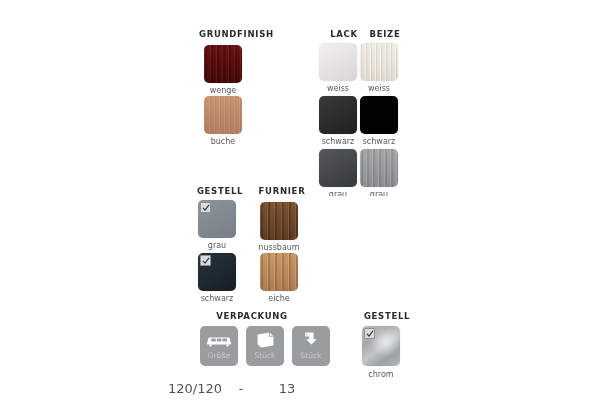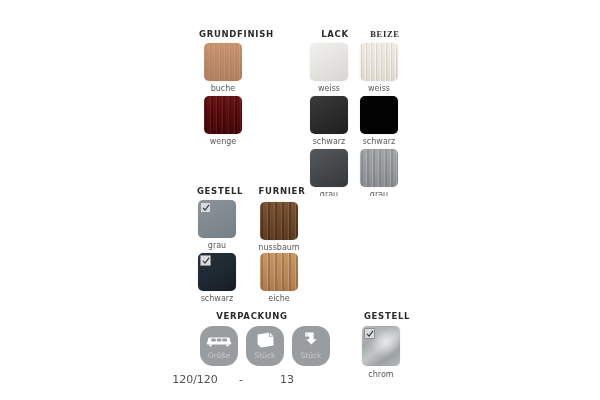--- a/index.html
+++ b/index.html
@@ -111,63 +111,63 @@
       linear-gradient(180deg,#7d5432 0%,#6d472a 50%,#5d3c22 100%);
   }
   .m-chrom{
     background:
       radial-gradient(circle at 62% 38%, rgba(255,255,255,.62) 0%, rgba(255,255,255,0) 46%),
       linear-gradient(142deg,#b9bcbd 0%,#a6aaac 30%,#c3c6c7 52%,#9ba0a2 74%,#b5b9ba 100%);
   }
 
   
   .tile{
-    width:38px;height:40px;border-radius:13px;
+    width:38px;height:40px;border-radius:5px;
     background:#9a9da0;
     position:relative;overflow:hidden;
     display:flex;flex-direction:column;
     align-items:center;justify-content:flex-start;margin-left:48px;
   }
   .tile-art{
     height:25px;width:100%;
     display:flex;align-items:center;justify-content:center;
     padding-top:3px;box-sizing:border-box;
   }
   .tile-cap{
     font-size:7.5px;color:#c9ccce;line-height:9px;
     text-align:center;width:100%;white-space:nowrap;
   }
   .tile-val{
-    font-size:11px;color:#4e5255;line-height:11px;
-    margin-top:8px;text-align:center;white-space:nowrap;
+    font-size:13px;color:#4e5255;line-height:11px;
+    margin-top:17px;text-align:center;white-space:nowrap;
   }
 </style>
 </head>
 <body>
 
 <div class="board">
 
   <div class="group" style="left:193px;top:28px;">
     <div class="grp-head" style="width:60px;">GRUNDFINISH</div>
     <div class="col" style="width:60px;margin-top:3px;">
 
+      <div class="sw-wrap" style="margin-top:2px;">
+        <div class="sw m-wenge"></div>
+        <div class="sw-label">wenge</div>
+      </div>
+
       <div class="sw-wrap">
         <div class="sw m-buche"></div>
         <div class="sw-label">buche</div>
       </div>
 
-      <div class="sw-wrap" style="margin-top:2px;">
-        <div class="sw m-wenge"></div>
-        <div class="sw-label">wenge</div>
-      </div>
-
-    </div>
-  </div>
-
-  <div class="group" style="left:307px;top:28px;">
+    </div>
+  </div>
+
+  <div class="group" style="left:316px;top:28px;">
     <div class="grp-head" style="width:44px;">LACK</div>
     <div class="col" style="width:44px;margin-top:3px;">
 
       <div class="sw-wrap">
         <div class="sw m-lack-weiss"></div>
         <div class="sw-label">weiss</div>
       </div>
 
       <div class="sw-wrap" style="margin-top:2px;">
         <div class="sw m-lack-schwarz"></div>
@@ -176,21 +176,21 @@
 
       <div class="sw-wrap" style="margin-top:2px;">
         <div class="sw m-lack-grau"></div>
         <div class="sw-label clip">grau</div>
       </div>
 
     </div>
   </div>
 
   <div class="group" style="left:357px;top:28px;">
-    <div class="grp-head" style="width:44px;font-family:Liberation Serif, serif;">BEIZE</div>
+    <div class="grp-head" style="width:44px;">BEIZE</div>
     <div class="col" style="width:44px;margin-top:3px;">
 
       <div class="sw-wrap">
         <div class="sw m-beize-weiss"></div>
         <div class="sw-label">weiss</div>
       </div>
 
       <div class="sw-wrap" style="margin-top:2px;">
         <div class="sw m-beize-schwarz"></div>
         <div class="sw-label">schwarz</div>

